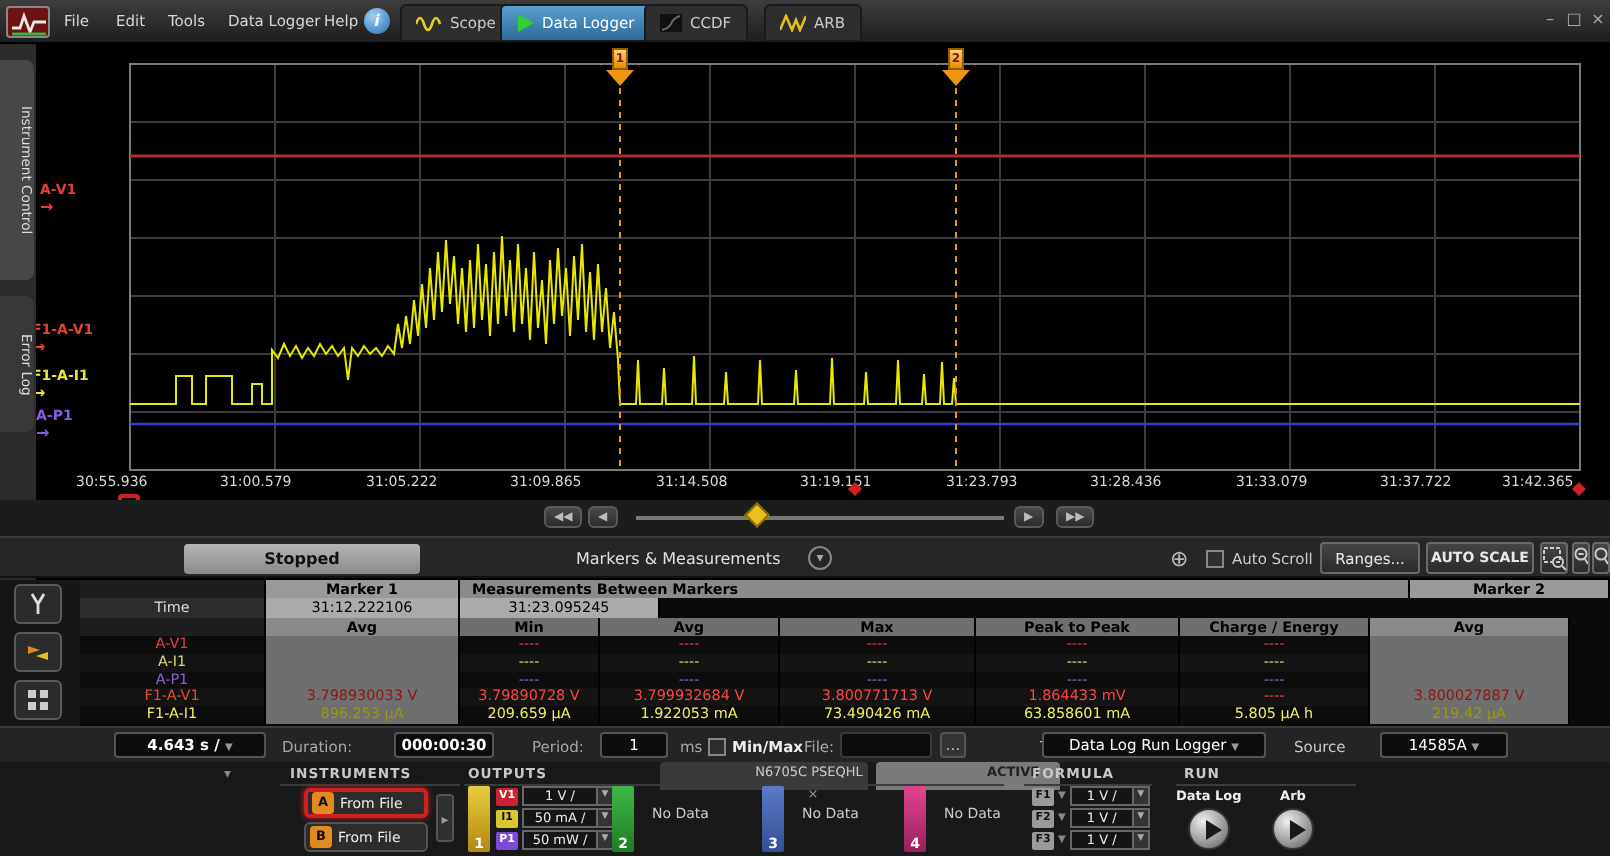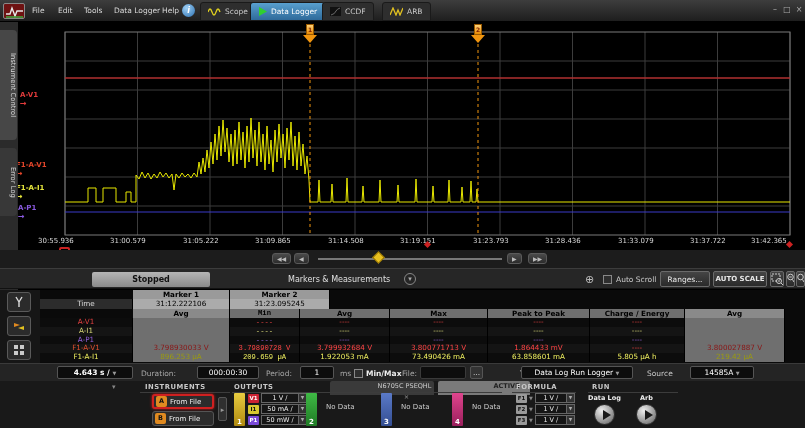--- a/index.html
+++ b/index.html
@@ -54,23 +54,23 @@
               border-radius:50%; color:#aaa; font-size:7px; text-align:center; line-height:11px; }
   .toolbtn { position:absolute; top:2px; height:16px; background:linear-gradient(#454545,#2a2a2a);
              border:1px solid #6a6a6a; border-radius:2px; color:#e8e8e8; text-align:center; }
   .chk { position:absolute; width:9px; height:9px; background:#2e2e2e; border:1px solid #888; }
 
   
   .iconcol { position:absolute; left:0; top:290px; width:40px; height:73px; background:#161616; }
   .icbtn { position:absolute; left:7px; width:24px; height:20px; background:#2b2b2b;
            border:1px solid #5a5a5a; border-radius:3px; display:flex; align-items:center; justify-content:center; }
   .mtable { position:absolute; left:40px; top:290px; width:765px; height:73px; background:#0a0a0a; font-size:7.2px; }
-  .trow { display:flex; width:765px;align-items:flex-end; }
+  .trow { display:flex; width:765px; }
   .trow > div { overflow:hidden; white-space:nowrap; text-align:center; border-right:1px solid #000; }
-  .c0{width:93px;} .c1{width:97px;} .c2{width:70px;font-family:Liberation Mono, monospace;} .c3{width:90px;}
+  .c0{width:93px;} .c1{width:97px;} .c2{width:70px;} .c3{width:90px;}
   .c4{width:98px;} .c5{width:102px;} .c6{width:95px;} .c7{width:100px;}
   .h9 { height:9px; line-height:9px; } .h10 { height:10px; line-height:10px; }
   .hdr-gray  { background:#9a9a9a; color:#000; font-weight:bold; }
   .hdr-mid   { background:#8a8a8a; color:#000; font-weight:bold; }
   .hdr-dark  { background:#2c2c2c; color:#ddd; }
   .hdr-time  { background:#ababab; color:#000; }
   .hdr-delta { background:#3a3a3a; color:#eee; }
   .hdr-stat  { background:#6f6f6f; color:#000; font-weight:bold; }
   .drow { height:8.8px; line-height:8.8px; }
   .drow > div { height:8.8px; }
@@ -309,20 +309,21 @@
           <rect x="1" y="7" width="4" height="4" fill="#ccc"></rect>
           <rect x="7" y="7" width="4" height="4" fill="#ccc"></rect>
         </svg>
     </div>
   </div>
 
   <div class="mtable">
     <div class="trow h9">
       <div class="c0" style="background:#1e1e1e"></div>
       <div class="c1 hdr-gray">Marker 1</div>
+      <div class="hdr-mid" style="width:475px;text-align:left;padding-left:6px">Measurements Between Markers</div>
       <div class="c7 hdr-gray">Marker 2</div>
     </div>
     <div class="trow h10">
       <div class="c0 hdr-dark">Time</div>
       <div class="c1 hdr-time">31:12.222106</div>
       <div class="c7 hdr-time">31:23.095245</div>
     </div>
     <div class="trow h9">
       <div class="c0" style="background:#1e1e1e"></div>
       <div class="c1 hdr-mid">Avg</div>
@@ -384,21 +385,21 @@
       <div class="c6 t-byel">5.805 µA h</div>
         <div class="c7 mcol t-dyel">219.42 µA</div>
     </div>
   </div>
 
   <div class="setrow">
     <div class="setbox" style="left:57px;width:76px;font-weight:bold">
       <span>4.643 s /</span> <span class="ddarrow">▼</span>
     </div>
     <span class="setlbl" style="left:141px">Duration:</span>
-    <div class="setbox" style="left:197px;width:62px;font-weight:normal">000:00:30</div>
+    <div class="setbox" style="left:197px;width:50px;font-weight:bold">000:00:30</div>
     <span class="setlbl" style="left:266px">Period:</span>
     <div class="setbox" style="left:300px;width:34px">1</div>
     <span class="setlbl" style="left:340px">ms</span>
     <div class="chk" style="left:354px;top:5px"></div>
     <span class="setlbl" style="left:366px;color:#eee;font-weight:bold">Min/Max</span>
     <span class="setlbl" style="left:402px">File:</span>
     <div class="setbox" style="left:420px;width:46px;border-color:#3a3a3a" title=""></div>
     <div class="setbox" style="left:470px;width:13px;background:#333;color:#ccc">...</div>
     <span class="setlbl" style="left:520px;color:#ccc">Trigger</span>
     <div class="setbox" style="left:521px;width:112px">

